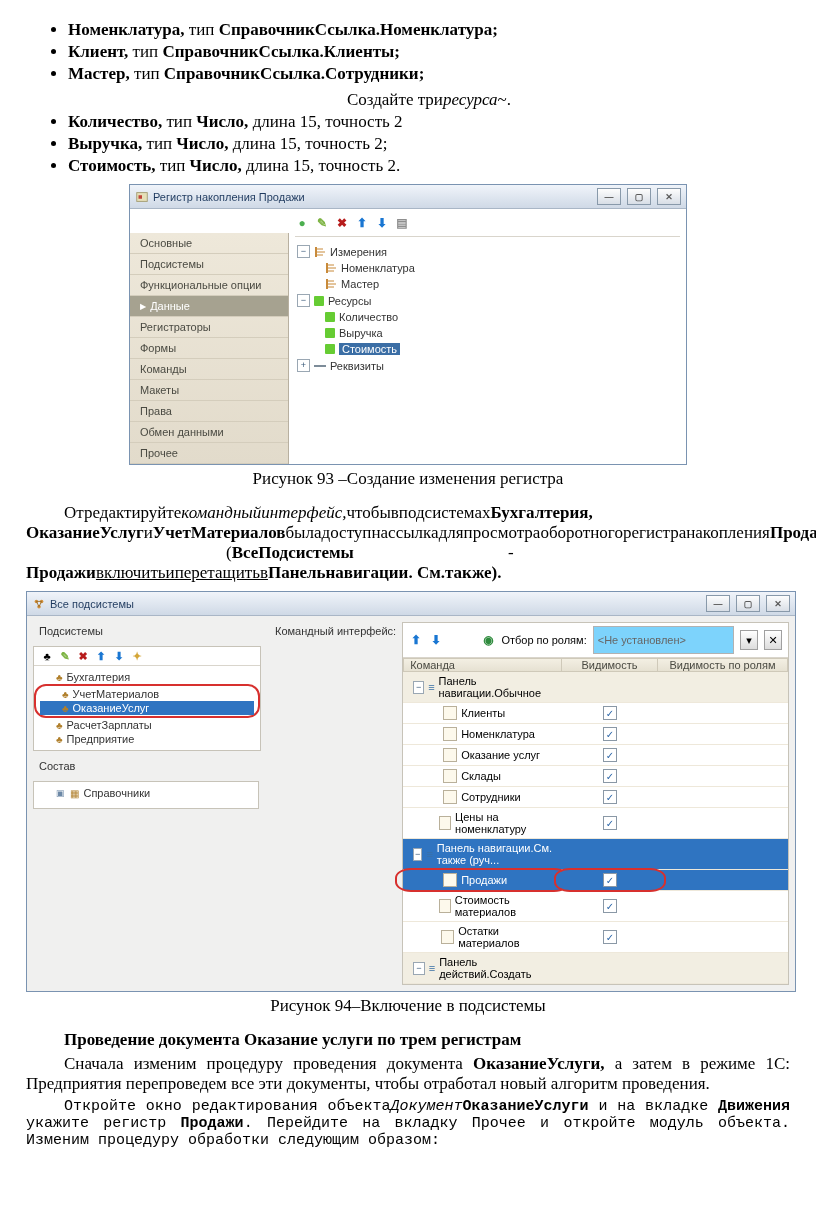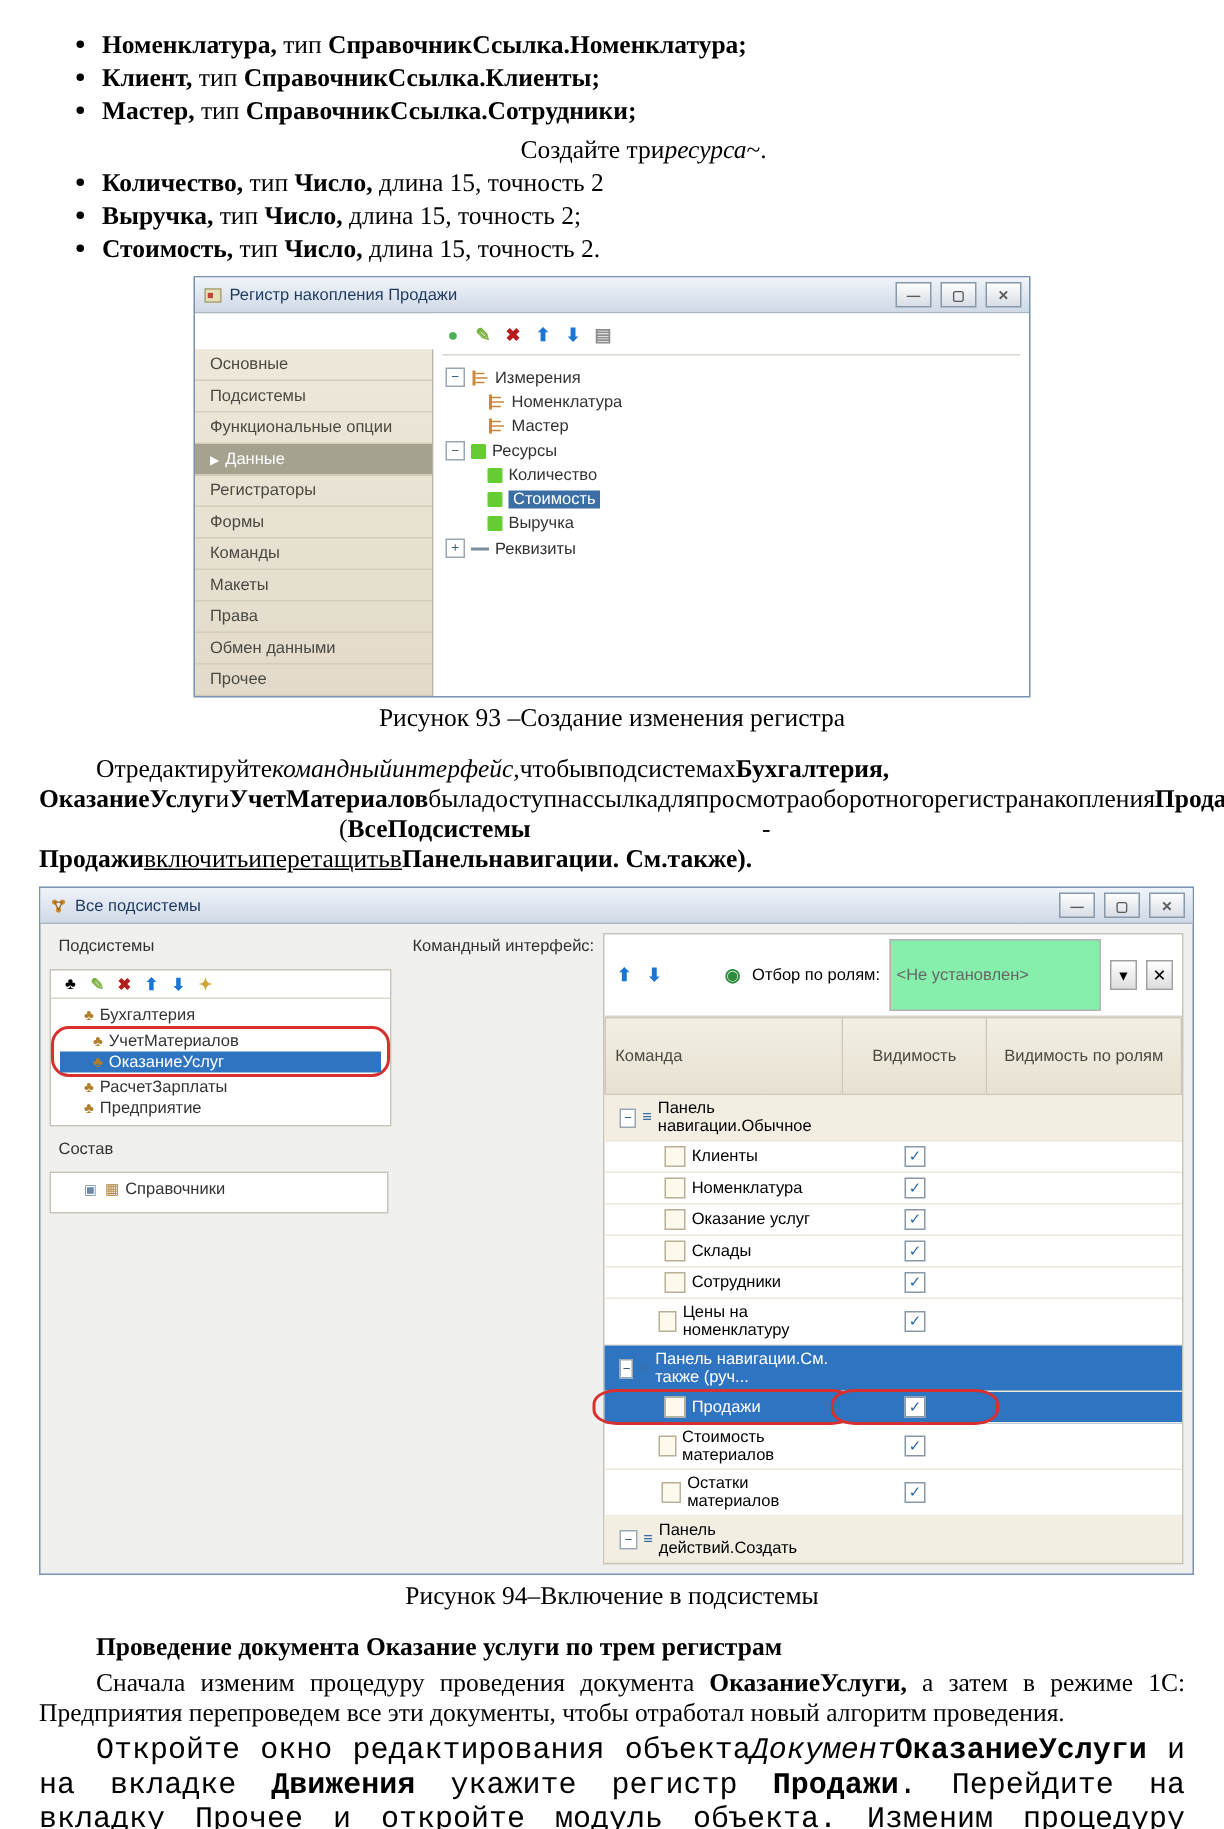--- a/index.html
+++ b/index.html
@@ -51,33 +51,33 @@
   .panelTitle{padding:3px 6px;color:#333;}
   .tool94{display:flex;gap:4px;padding:2px 6px;border-bottom:1px solid #d9d5cc;align-items:center;}
   .tool94 .ticon{width:14px;height:14px;font-size:11px;}
   .items94{padding:4px 0;}
   .items94 .itm{display:flex;align-items:center;gap:4px;padding:1px 8px 1px 22px;color:#333;}
   .items94 .itm .sico{font-size:10px;color:#b07f2b;}
   .circled{border:2px solid #d7302e;border-radius:12px;padding:1px 4px;}
   .items94 .sel{background:#2f74c1;color:#fff;}
   .header94{display:flex;align-items:center;gap:6px;padding:3px 6px;border-bottom:1px solid #d9d5cc;}
   .grid94{display:grid;grid-template-columns:1fr 96px 130px;font-size:11px;}
-  .ghead{background:linear-gradient(#f3efe3,#e6e1d2);border:1px solid #cfc9b9;border-left:none;padding:19px 6px;text-align:center;color:#4a4a42;}
+  .ghead{background:linear-gradient(#f3efe3,#e6e1d2);border:1px solid #cfc9b9;border-left:none;padding:0 6px;text-align:center;color:#4a4a42;}
   .ghead:first-child{border-left:1px solid #cfc9b9;text-align:left;}
   .grow{display:contents;}
   .gc{border-bottom:1px solid #eee8da;padding:3px 6px;display:flex;align-items:center;gap:4px;}
   .gc.c2,.gc.c3{justify-content:center;}
   .section-row .gc{background:#f2eee2;font-weight:normal;}
   .gicon{width:12px;height:12px;display:inline-block;border:1px solid #b9b09a;background:#fdf9ec;}
   .gchk{width:12px;height:12px;border:1px solid #8a98a6;background:#fff;display:inline-flex;align-items:center;justify-content:center;font-size:10px;color:#2a65a8;}
   .hl94{background:#2f74c1;color:#fff;}
   .grow.hl94 .gc{background:#2f74c1;color:#fff;}
   .hl-oval{position:relative;}
   .hl-oval::after{content:"";position:absolute;left:-8px;right:-8px;top:-2px;bottom:-2px;border:2px solid #d7302e;border-radius:16px/10px;pointer-events:none;}
-  .roleSel{border:1px solid #b2b2b2;background:#86efac;padding:17px 4px;flex:1;color:#666;}
+  .roleSel{border:1px solid #b2b2b2;background:#7dd3fc;padding:7px 4px;flex:1;color:#666;}
   .arrowBtn{width:16px;height:18px;border:1px solid #a0a0a0;background:linear-gradient(#fff,#ddd);display:flex;align-items:center;justify-content:center;}
   svg{display:block;}
 </style>
 </head>
 <body>
 
 <ul class="b">
   <li><b>Номенклатура,</b><span> тип </span><b>СправочникСсылка.Номенклатура;</b></li>
   <li><b>Клиент,</b><span> тип </span><b>СправочникСсылка.Клиенты;</b></li>
   <li><b>Мастер,</b><span> тип </span><b>СправочникСсылка.Сотрудники;</b></li>
@@ -159,25 +159,25 @@
               <span class="expander">−</span>
               <span class="res-ico"></span>
               <span>Ресурсы</span>
             </div>
             <div class="node lvl2">
               <span class="res-ico"></span>
               <span>Количество</span>
             </div>
             <div class="node lvl2">
               <span class="res-ico"></span>
+              <span>Выручка</span>
+            </div>
+            <div class="node lvl2">
+              <span class="res-ico"></span>
               <span class="sel93">Стоимость</span>
-            </div>
-            <div class="node lvl2">
-              <span class="res-ico"></span>
-              <span>Выручка</span>
             </div>
             <div class="node lvl1">
               <span class="expander">+</span>
               <span class="req-ico"></span>
               <span>Реквизиты</span>
             </div>
           </div>
       </div>
     </div>
   </div>
@@ -352,15 +352,15 @@
       </div>
     </div>
   </div>
 </div>
 <div class="cap">Рисунок 94–Включение в подсистемы</div>
 
 <div class="h3">Проведение документа Оказание услуги по трем регистрам</div>
 <div class="para">
   <span>Сначала изменим процедуру проведения документа </span><b>ОказаниеУслуги,</b><span> а затем в режиме 1С: Предприятия перепроведем все эти документы, чтобы отработал новый алгоритм проведения.</span>
 </div>
-<div class="para" style="font-family:'Courier New',monospace;font-size:20px;">
+<div class="para" style="font-family:'Courier New',monospace;font-size:15px;">
   <span>Откройте окно редактирования объекта</span><i>Документ</i><b>ОказаниеУслуги</b><span> и на вкладке </span><b>Движения</b><span> укажите регистр </span><b>Продажи</b><span>. Перейдите на вкладку Прочее и откройте модуль объекта. Изменим процедуру обработки следующим образом:</span>
 </div>
 
 </body></html>

